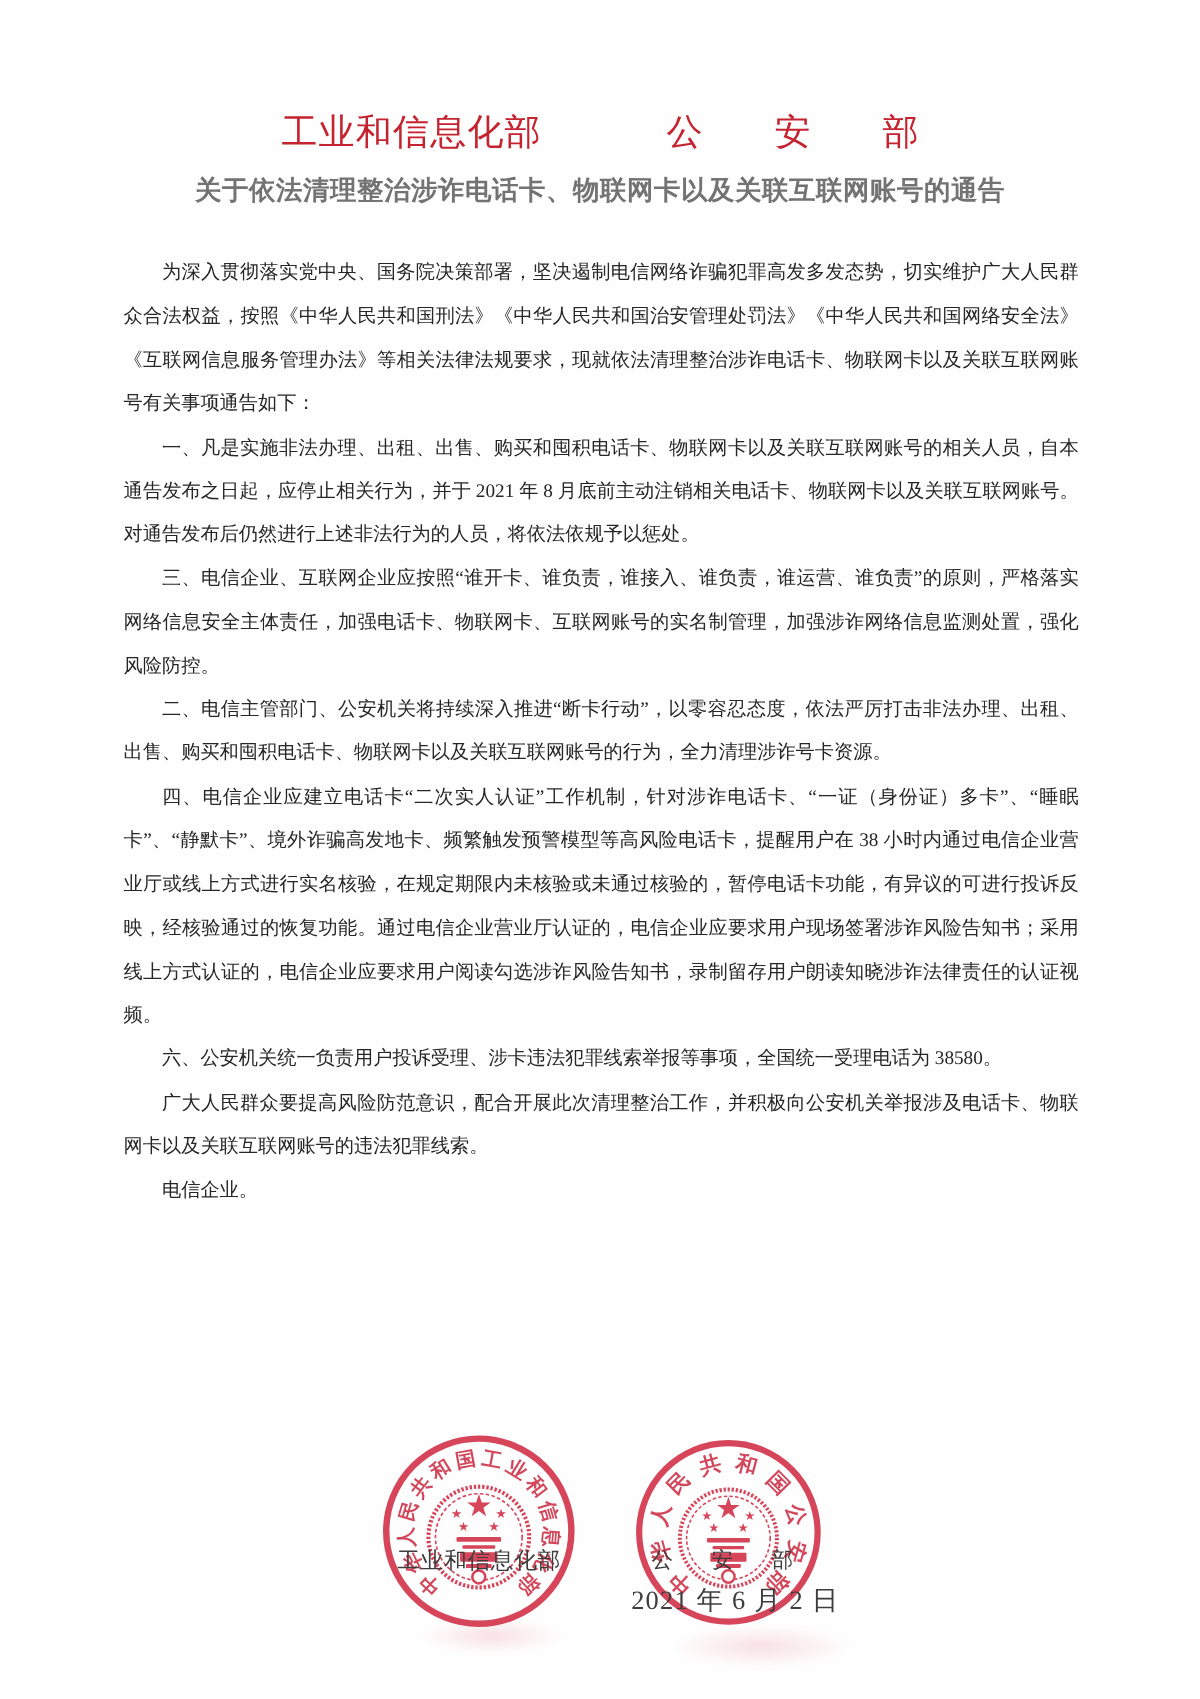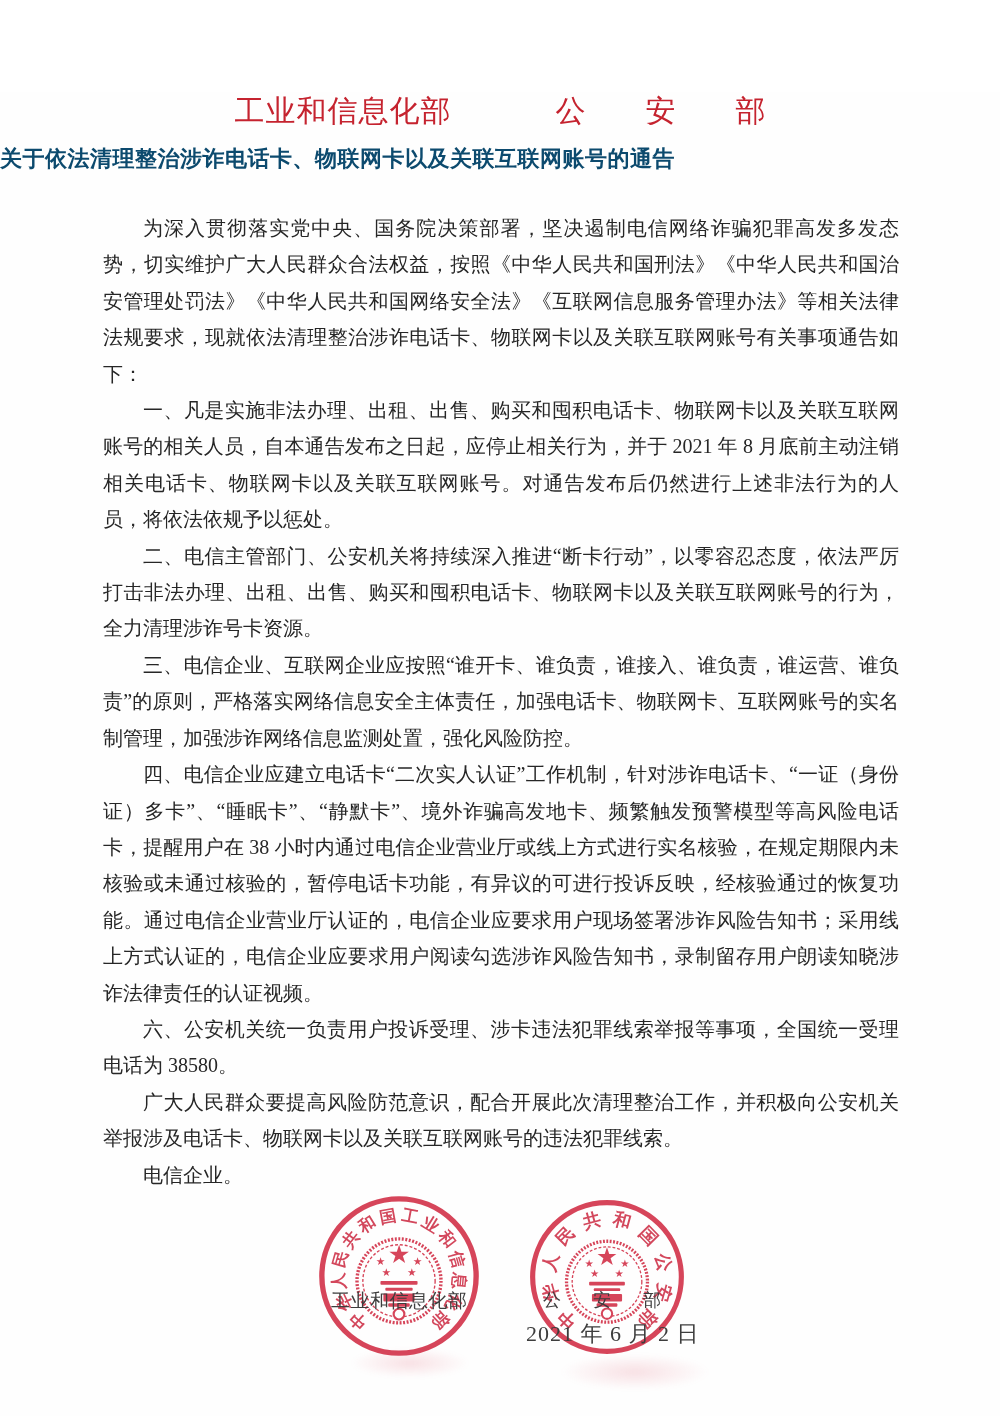--- a/index.html
+++ b/index.html
@@ -10,27 +10,27 @@
   }
   .page{position:relative;width:1000px;height:1416px;background:#fefefe;}
   
   .doc-header{
     margin-top:92px;text-align:center;white-space:nowrap;
     font-weight:normal;font-size:30px;line-height:38px;color:#c5232f;
   }
   .ministry{display:inline-block;letter-spacing:1px;}
   .ministry.spaced{margin-left:104px;letter-spacing:60px;margin-right:-60px;}
   .doc-title{
-    margin-top:16px;text-align:left;font-weight:bold;
-    font-size:22px;line-height:26px;color:#0c4a6e;letter-spacing:0.5px;
+    margin-top:16px;text-align:center;font-weight:bold;
+    font-size:22px;line-height:26px;color:#737373;letter-spacing:0.5px;
   }
   
   .doc-body{
     margin:38px 101px 11px 103px;width:796px;
-    font-size:20px;line-height:36.4px;text-align:justify;
+    font-size:16px;line-height:36.4px;text-align:justify;
     color:#262626;
   }
   .doc-body p{margin:0;text-indent:2em;}
   
   .seal-zone{position:absolute;left:0;top:0;width:1000px;height:1416px;pointer-events:none;}
   .seal{position:absolute;opacity:0.93;}
   .seal-miit{left:316px;top:1101px;width:166px;height:166px;}
   .seal-mps{left:527px;top:1105px;width:160px;height:160px;}
   .seal svg{width:100%;height:100%;}
   .seal-overlay{
@@ -54,22 +54,22 @@
 
   <div class="doc-header">
     <span class="ministry">工业和信息化部</span><span class="ministry spaced">公安部</span>
   </div>
 
   <div class="doc-title">关于依法清理整治涉诈电话卡、物联网卡以及关联互联网账号的通告</div>
 
   <div class="doc-body">
     <p>为深入贯彻落实党中央、国务院决策部署，坚决遏制电信网络诈骗犯罪高发多发态势，切实维护广大人民群众合法权益，按照《中华人民共和国刑法》《中华人民共和国治安管理处罚法》《中华人民共和国网络安全法》《互联网信息服务管理办法》等相关法律法规要求，现就依法清理整治涉诈电话卡、物联网卡以及关联互联网账号有关事项通告如下：</p>
     <p>一、凡是实施非法办理、出租、出售、购买和囤积电话卡、物联网卡以及关联互联网账号的相关人员，自本通告发布之日起，应停止相关行为，并于 2021 年 8 月底前主动注销相关电话卡、物联网卡以及关联互联网账号。对通告发布后仍然进行上述非法行为的人员，将依法依规予以惩处。</p>
+    <p>三、电信企业、互联网企业应按照“谁开卡、谁负责，谁接入、谁负责，谁运营、谁负责”的原则，严格落实网络信息安全主体责任，加强电话卡、物联网卡、互联网账号的实名制管理，加强涉诈网络信息监测处置，强化风险防控。</p>
     <p>二、电信主管部门、公安机关将持续深入推进“断卡行动”，以零容忍态度，依法严厉打击非法办理、出租、出售、购买和囤积电话卡、物联网卡以及关联互联网账号的行为，全力清理涉诈号卡资源。</p>
-    <p>三、电信企业、互联网企业应按照“谁开卡、谁负责，谁接入、谁负责，谁运营、谁负责”的原则，严格落实网络信息安全主体责任，加强电话卡、物联网卡、互联网账号的实名制管理，加强涉诈网络信息监测处置，强化风险防控。</p>
     <p>四、电信企业应建立电话卡“二次实人认证”工作机制，针对涉诈电话卡、“一证（身份证）多卡”、“睡眠卡”、“静默卡”、境外诈骗高发地卡、频繁触发预警模型等高风险电话卡，提醒用户在 38 小时内通过电信企业营业厅或线上方式进行实名核验，在规定期限内未核验或未通过核验的，暂停电话卡功能，有异议的可进行投诉反映，经核验通过的恢复功能。通过电信企业营业厅认证的，电信企业应要求用户现场签署涉诈风险告知书；采用线上方式认证的，电信企业应要求用户阅读勾选涉诈风险告知书，录制留存用户朗读知晓涉诈法律责任的认证视频。</p>
     <p>六、公安机关统一负责用户投诉受理、涉卡违法犯罪线索举报等事项，全国统一受理电话为 38580。</p>
     <p>广大人民群众要提高风险防范意识，配合开展此次清理整治工作，并积极向公安机关举报涉及电话卡、物联网卡以及关联互联网账号的违法犯罪线索。</p>
     <p>电信企业。</p>
   </div>
 
   <div class="seal-zone">
 
     <div class="seal seal-miit">
       <svg viewBox="0 0 170 170" xmlns="http://www.w3.org/2000/svg">

